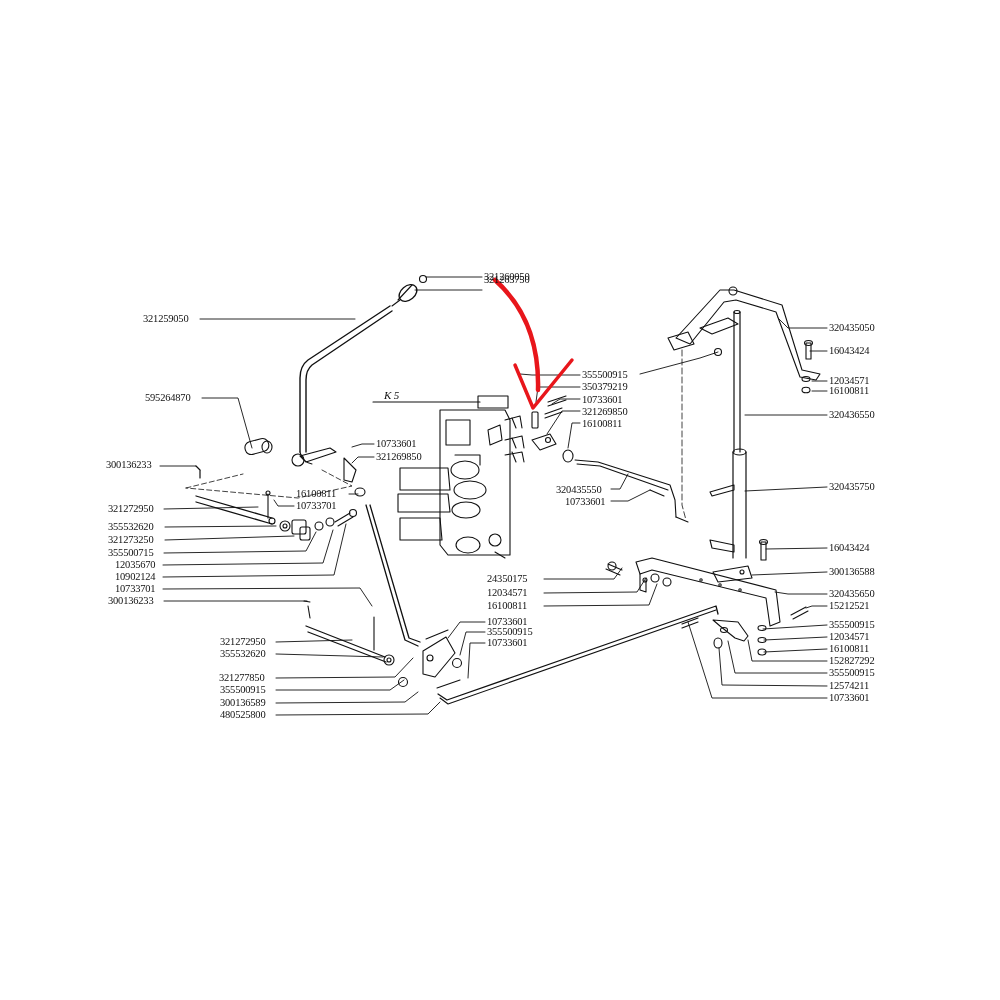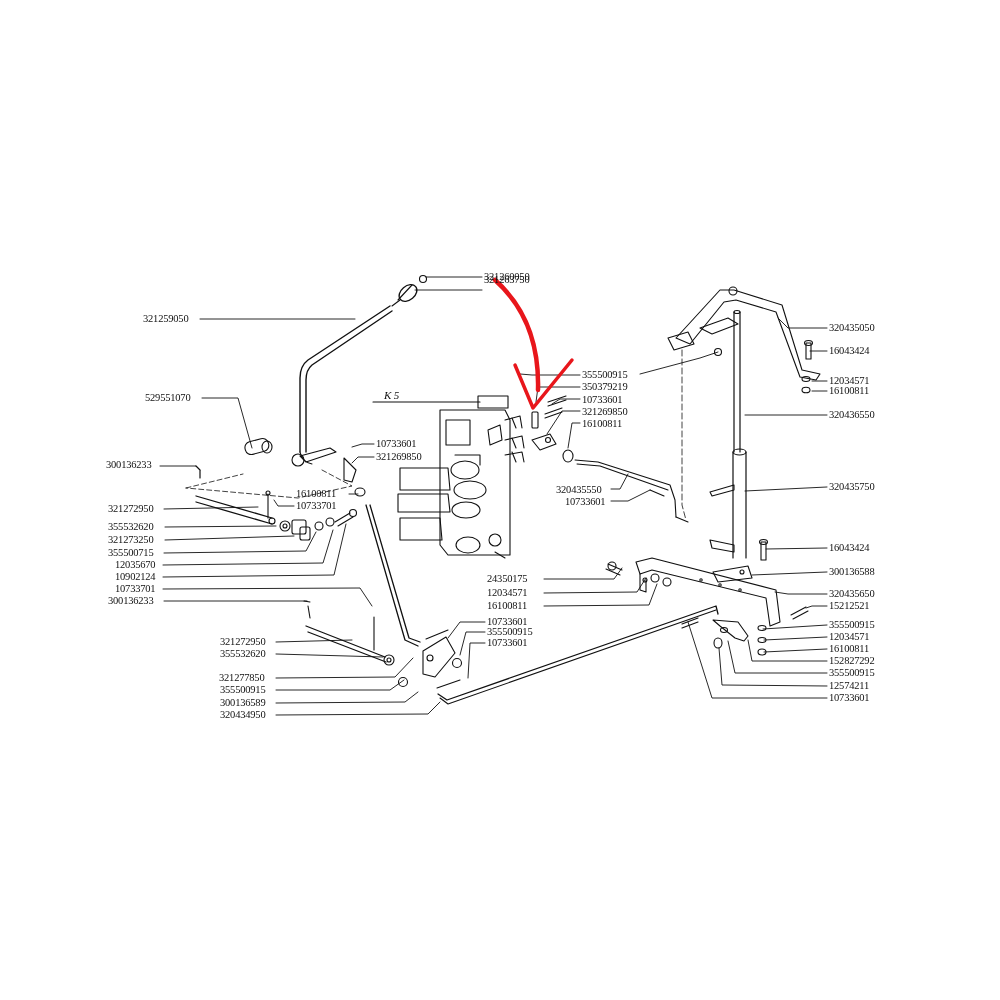--- a/index.html
+++ b/index.html
@@ -232,36 +232,36 @@
       <path d="M515,365 L533,408 L572,360" stroke-width="3.5"></path>
     </g>
   </svg>
 
   <div class="lbl ital" style="left:384px;top:389px;">K 5</div>
 
   <div class="lbl" style="left:484px;top:271px;">321260050</div>
   <div class="lbl" style="left:484px;top:274px;">321263750</div>
 
   <div class="lbl" style="left:143px;top:313px;">321259050</div>
-  <div class="lbl" style="left:145px;top:392px;">529551070</div>
+  <div class="lbl" style="left:145px;top:392px;">595264870</div>
   <div class="lbl" style="left:106px;top:459px;">300136233</div>
   <div class="lbl" style="left:108px;top:503px;">321272950</div>
   <div class="lbl" style="left:108px;top:521px;">355532620</div>
   <div class="lbl" style="left:108px;top:534px;">321273250</div>
   <div class="lbl" style="left:108px;top:547px;">355500715</div>
   <div class="lbl" style="left:115px;top:559px;">12035670</div>
   <div class="lbl" style="left:115px;top:571px;">10902124</div>
   <div class="lbl" style="left:115px;top:583px;">10733701</div>
   <div class="lbl" style="left:108px;top:595px;">300136233</div>
   <div class="lbl" style="left:220px;top:636px;">321272950</div>
   <div class="lbl" style="left:220px;top:648px;">355532620</div>
   <div class="lbl" style="left:219px;top:672px;">321277850</div>
   <div class="lbl" style="left:220px;top:684px;">355500915</div>
   <div class="lbl" style="left:220px;top:697px;">300136589</div>
-  <div class="lbl" style="left:220px;top:709px;">320434950</div>
+  <div class="lbl" style="left:220px;top:709px;">480525800</div>
 
   <div class="lbl" style="left:376px;top:438px;">10733601</div>
   <div class="lbl" style="left:376px;top:451px;">321269850</div>
   <div class="lbl" style="left:296px;top:488px;">16100811</div>
   <div class="lbl" style="left:296px;top:500px;">10733701</div>
   <div class="lbl" style="left:487px;top:616px;">10733601</div>
   <div class="lbl" style="left:487px;top:626px;">355500915</div>
   <div class="lbl" style="left:487px;top:637px;">10733601</div>
 
   <div class="lbl" style="left:582px;top:369px;">355500915</div>

